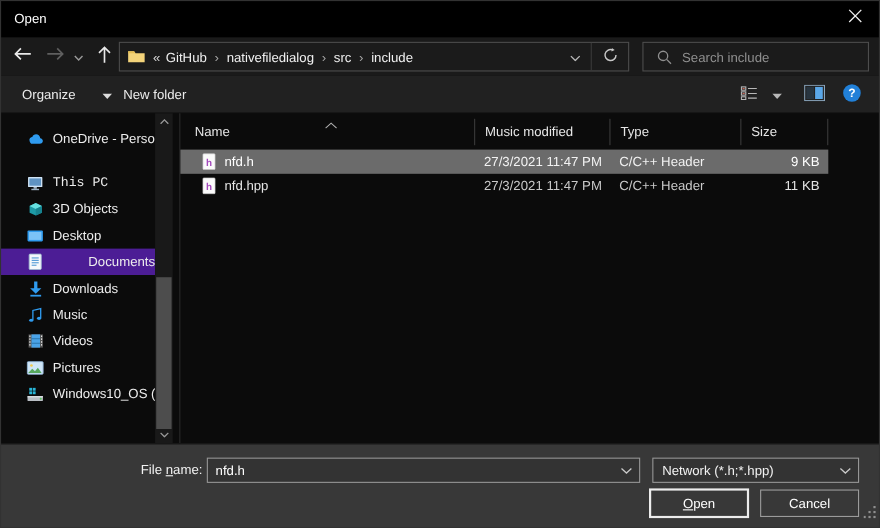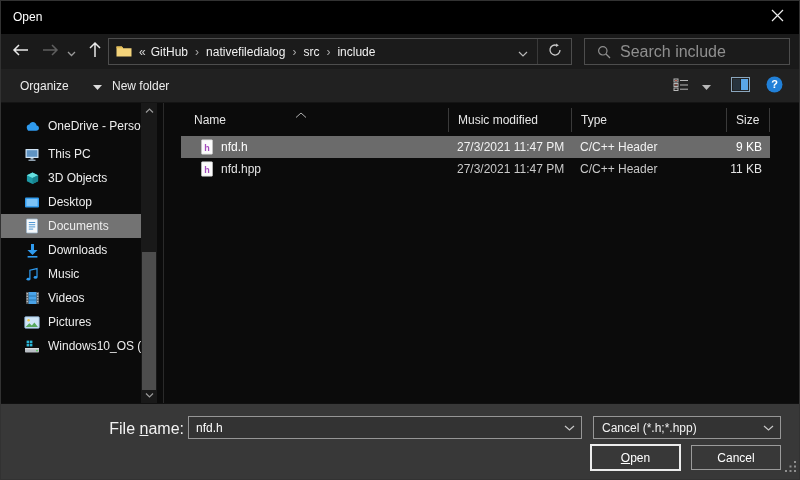--- a/index.html
+++ b/index.html
@@ -29,21 +29,21 @@
   .crumb { font-size:12px; color:#f0f0f0; padding:0 3px; cursor:default; }
   .crumb-root { color:#d8d8d8; padding:0 2px 0 1px; }
   .crumb-sep { color:#a8a8a8; font-size:12px; padding:0 4px; }
   .addr-chevron { width:29px; height:25px; display:flex; align-items:center; justify-content:center; }
   .addr-refresh { width:34px; height:25px; display:flex; align-items:center; justify-content:center;
                   border-left:1px solid #3a3a3a; font-size:13px; color:#c8c8c8; }
   .searchbox { position:absolute; left:584px; top:4px; width:206px; height:27px;
                border:1px solid #4d4d4d; background:#1b1b1b; display:flex; align-items:center; }
   .search-icon { margin:0 9px 0 12px; display:flex; }
   .searchbox input { flex:1; background:transparent; border:none; outline:none;
-                     font-family:"Liberation Sans",sans-serif; font-size:16px; color:#e8e8e8; min-width:0; }
+                     font-family:"Liberation Sans",sans-serif; font-size:12px; color:#e8e8e8; min-width:0; }
   .searchbox input::placeholder { color:#8f8f8f; opacity:1; }
 
   
   .toolbar { position:absolute; top:69px; left:0; right:0; height:34px; background:#212121;
              border-bottom:1px solid #141414; }
   .tbtn { position:absolute; top:0; height:33px; display:flex; align-items:center; gap:24px;
           font-size:12px; color:#ececec; cursor:pointer; }
   .tb-organize { left:20px; }
   .tb-newfolder { left:112px; }
   .tb-views   { left:668px; width:26px; justify-content:center; }
@@ -51,52 +51,52 @@
   .tb-pane    { left:726px; width:28px; justify-content:center; }
   .tb-help    { left:760px; width:28px; justify-content:center; }
 
   
   .main { position:absolute; top:103px; left:0; right:0; height:300px; background:#0b0b0b; display:flex; }
   .sidebar { position:relative; width:163px; flex:none; }
   .sidebar-items { padding-top:11px; width:141px; }
   .sb-item { height:24px; display:flex; align-items:center; gap:8px; font-size:12px; color:#ededed;
              padding-left:24px; white-space:nowrap; overflow:hidden; cursor:pointer; }
   .sb-item.child { }
-  .sb-item.selected { background:#737373; }
-  .sb-item.section-break { margin-top:4px; }
+  .sb-item.selected { background:#4c1d95;justify-content:space-between; }
+  .sb-item.section-break { margin-top:16px;font-family:Liberation Mono, monospace; }
   .sicon { width:16px; height:16px; flex:none; display:flex; align-items:center; justify-content:center; }
   .sb-scroll { position:absolute; left:141px; top:0; width:16px; height:300px; background:#191919; }
   .sb-scroll .arrow { position:absolute; left:0; width:16px; height:15px; display:flex;
                       align-items:center; justify-content:center; }
   .sb-scroll .arrow.down { bottom:0; }
   .sb-thumb { position:absolute; left:1px; right:1px; top:149px; height:138px; background:#4d4d4d; }
 
-  .listarea { flex:1; position:relative; border-left:1px solid #2a2a2a;padding-left:17px; }
+  .listarea { flex:1; position:relative; border-left:1px solid #2a2a2a; }
   .list-header { display:grid; grid-template-columns:267px 123px 119px 80px 1fr; height:33px;
                  align-items:center; }
   .hc { height:24px; display:flex; align-items:center; padding-left:9px; font-size:12px;
         color:#e6e6e6; cursor:pointer; }
   .hc.first { padding-left:13px; }
   .hc.bl { border-left:1px solid #3a3a3a; }
-  .hc.br { border-right:1px solid #3a3a3a;margin-left:36px; }
+  .hc.br { border-right:1px solid #3a3a3a; }
   .sort-ind { position:absolute; top:1px; left:131px; }
   .file-row { display:grid; grid-template-columns:267px 123px 119px 80px; width:589px; height:22px;
               align-items:center; font-size:12px; color:#e4e4e4; cursor:pointer; }
   .file-row.selected { background:#6b6b6b; color:#ffffff; }
   .cell-name { display:flex; align-items:center; gap:7px; padding-left:19px; overflow:hidden; }
   .cell-date, .cell-type { padding-left:9px; color:#c9c9c9; }
   .file-row.selected .cell-date, .file-row.selected .cell-type { color:#f2f2f2; }
   .cell-size { text-align:right; padding-right:8px; }
   .ficon { width:14px; height:16px; flex:none; display:flex; }
 
   
   .footer { position:absolute; top:403px; left:0; right:0; height:77px; background:#383838;
             border-top:1px solid #101010; }
   .fn-label { position:absolute; left:84px; top:16px; width:100px; text-align:right;
-              font-size:16px; color:#f2f2f2; }
+              font-size:12px; color:#f2f2f2; }
   .combo { position:absolute; height:23px; background:#333333; border:1px solid #969696;
            display:flex; align-items:center; }
   .fn-combo { left:188px; top:12px; width:394px; }
   .fn-combo input { flex:1; background:transparent; border:none; outline:none; color:#ffffff;
                     font-family:"Liberation Sans",sans-serif; font-size:12px; padding-left:7px; min-width:0; }
   .ft-combo { left:593px; top:12px; width:188px; font-size:12px; color:#f2f2f2; }
   .ft-combo .combo-text { flex:1; padding-left:8px; white-space:nowrap; overflow:hidden; }
   .combo-ch { width:24px; display:flex; justify-content:center; flex:none; }
   .btn { position:absolute; display:flex; align-items:center; justify-content:center;
          font-size:12px; color:#ffffff; background:#383838; cursor:pointer; }
@@ -427,21 +427,21 @@
     <div class="fn-label" id="fn-label">File <u>n</u>ame:</div>
     <div class="combo fn-combo">
       <input type="text" value="nfd.h" style="">
       <span class="combo-ch">
         <svg width="11" height="6">
             <path d="M1 1l4.5 4L10 1" stroke="#c8c8c8" stroke-width="1.2" fill="none"></path>
           </svg>
       </span>
     </div>
     <div class="combo ft-combo">
-      <span class="combo-text">Cancel (*.h;*.hpp)</span>
+      <span class="combo-text">Network (*.h;*.hpp)</span>
       <span class="combo-ch">
         <svg width="11" height="6">
             <path d="M1 1l4.5 4L10 1" stroke="#c8c8c8" stroke-width="1.2" fill="none"></path>
           </svg>
       </span>
     </div>
     <div class="btn btn-open" id="btn-open"><u>O</u>pen</div>
     <div class="btn btn-cancel">Cancel</div>
     <div class="grip">
       <svg width="12" height="12">

